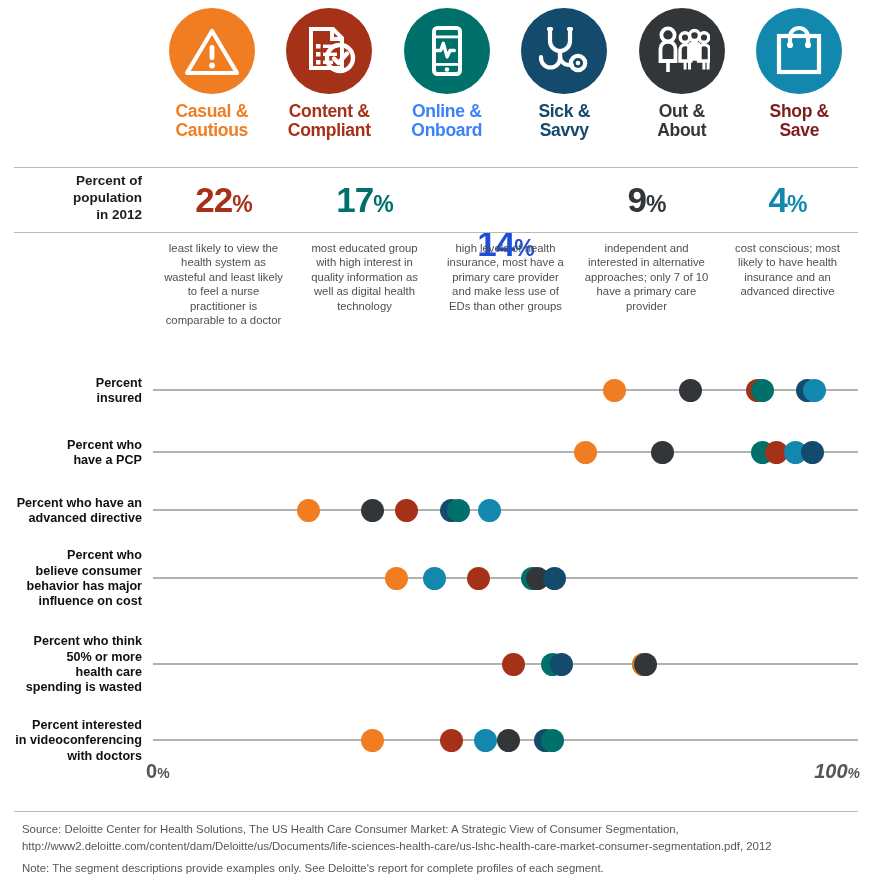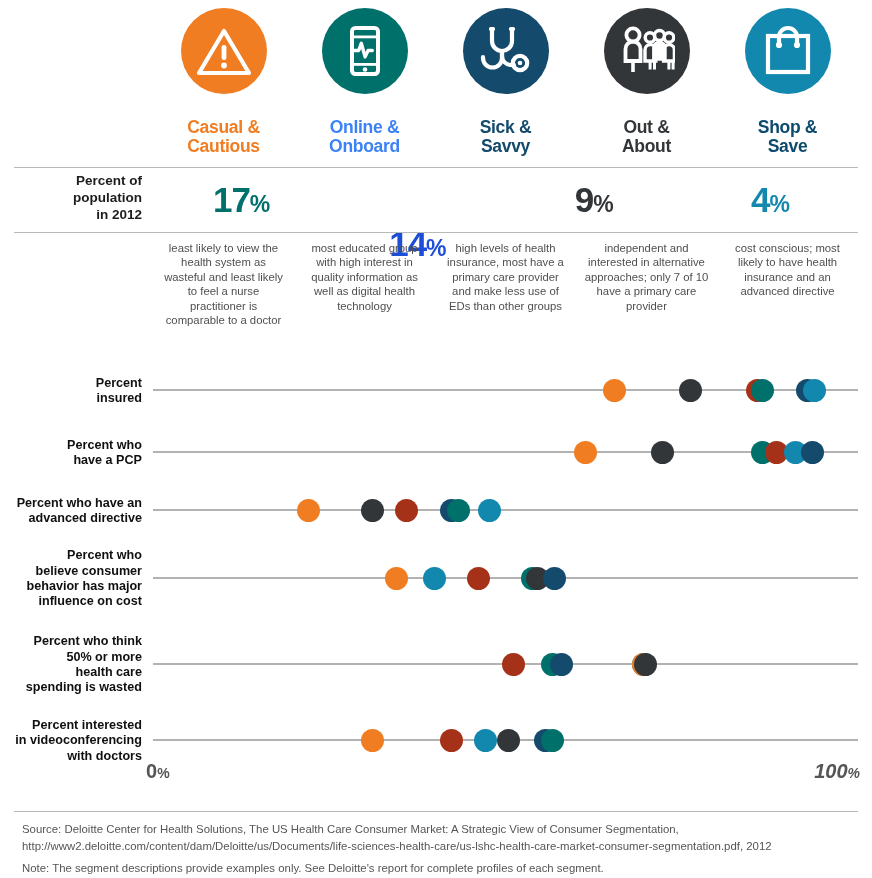--- a/index.html
+++ b/index.html
@@ -11,21 +11,21 @@
     position:relative;
     overflow:hidden;
   }
   .stage{position:absolute;left:0;top:0;width:872px;height:878px;}
 
   
   .segments{position:absolute;left:153px;top:8px;width:705px;height:155px;display:flex;}
   .seg{flex:1 1 0;display:flex;flex-direction:column;align-items:center;}
   .seg-badge{width:86px;height:86px;border-radius:50%;display:flex;align-items:center;justify-content:center;}
   .seg-badge svg{display:block;}
-  .seg-name{margin-top:24px;font-size:17.5px;font-weight:bold;line-height:1.06;text-align:center;letter-spacing:-0.3px;}
+  .seg-name{margin-top:8px;font-size:17.5px;font-weight:bold;line-height:1.06;text-align:center;letter-spacing:-0.3px;}
 
   
   .rule{position:absolute;left:14px;width:844px;height:1px;background:#b9b9b9;}
   .rule.r1{top:167px;}
   .rule.r2{top:232px;}
 
   
   .pct-label{position:absolute;left:14px;top:173px;width:128px;text-align:right;
     font-size:13.5px;font-weight:bold;line-height:1.25;color:#1d1d1d;}
   .pcts{position:absolute;left:153px;top:172px;width:705px;height:56px;display:flex;}
@@ -65,20 +65,38 @@
       <div class="seg">
         <div class="seg-badge" style="background: rgb(240, 125, 34);">
           <svg width="56" height="56" viewBox="0 0 56 56">
             <path d="M28 8 L53 50 H3 Z" fill="none" stroke="#fff" stroke-width="4.2" stroke-linejoin="round"></path>
             <rect x="25.6" y="22" width="4.8" height="15" rx="2.2" fill="#fff"></rect>
             <circle cx="28" cy="42.5" r="2.9" fill="#fff"></circle>
           </svg>
         </div>
         <div class="seg-name" style="color: rgb(240, 125, 34); white-space: pre-line;">Casual &amp;
 Cautious</div>
+      </div>
+      <div class="seg">
+        <div class="seg-badge" style="background: rgb(165, 50, 24);">
+          <svg width="56" height="56" viewBox="0 0 56 56">
+            <path d="M10 6 h22 l9 9 v30 h-31 z" fill="none" stroke="#fff" stroke-width="4"></path>
+            <path d="M31 6 v10 h10" fill="none" stroke="#fff" stroke-width="4"></path>
+            <rect x="15" y="21" width="4.5" height="4.5" fill="#fff"></rect>
+            <rect x="22" y="21.6" width="14" height="3.4" fill="#fff"></rect>
+            <rect x="15" y="29" width="4.5" height="4.5" fill="#fff"></rect>
+            <rect x="22" y="29.6" width="14" height="3.4" fill="#fff"></rect>
+            <rect x="15" y="37" width="4.5" height="4.5" fill="#fff"></rect>
+            <rect x="22" y="37.6" width="10" height="3.4" fill="#fff"></rect>
+            <circle cx="39" cy="35" r="13" fill="none" stroke="#fff" stroke-width="4.4"></circle>
+            <path d="M33 35.5 l4.4 4.6 L46 30.6" fill="none" stroke="#fff" stroke-width="4.4" stroke-linecap="round" stroke-linejoin="round"></path>
+          </svg>
+        </div>
+        <div class="seg-name" style="color: rgb(165, 50, 24); white-space: pre-line;">Content &amp;
+Compliant</div>
       </div>
       <div class="seg">
         <div class="seg-badge" style="background: rgb(0, 112, 107);">
           <svg width="56" height="56" viewBox="0 0 56 56">
             <rect x="15" y="5" width="26" height="46" rx="3.4" fill="none" stroke="#fff" stroke-width="4"></rect>
             <rect x="15" y="12.5" width="26" height="2.8" fill="#fff"></rect>
             <rect x="15" y="40" width="26" height="2.8" fill="#fff"></rect>
             <circle cx="28" cy="46.5" r="2.3" fill="#fff"></circle>
             <path d="M17.5 27.5 h4.2 l2.6 -7.2 l3.8 13.6 l3-6.4 h2.4 l1.8 0" fill="none" stroke="#fff" stroke-width="3.4" stroke-linecap="round" stroke-linejoin="round"></path>
           </svg>
@@ -124,31 +142,32 @@
       </div>
       <div class="seg">
         <div class="seg-badge" style="background: rgb(19, 136, 174);">
           <svg width="56" height="56" viewBox="0 0 56 56">
             <rect x="8" y="13" width="40" height="36" fill="none" stroke="#fff" stroke-width="4.2"></rect>
             <path d="M19 20 v-6 a9 9 0 0 1 18 0 v6" fill="none" stroke="#fff" stroke-width="4.2" stroke-linecap="round"></path>
             <circle cx="19" cy="22" r="3.1" fill="#fff"></circle>
             <circle cx="37" cy="22" r="3.1" fill="#fff"></circle>
           </svg>
         </div>
-        <div class="seg-name" style="color: #0c4a6e; white-space: pre-line;">Shop &amp;
+        <div class="seg-name" style="color: #7f1d1d; white-space: pre-line;">Shop &amp;
 Save</div>
       </div>
     </div>
 
   <div class="rule r1"></div>
 
   <div class="pct-label" style="white-space: pre-line;">Percent of
 population
 in 2012</div>
   <div class="pcts">
+      <div class="pct" style="color: rgb(165, 50, 24);"><span>22</span><span class="sign">%</span></div>
       <div class="pct" style="color: rgb(0, 112, 107);"><span>17</span><span class="sign">%</span></div>
       <div class="pct" style="color: #1d4ed8; margin-top: 44px;"><span>14</span><span class="sign">%</span></div>
       <div class="pct" style="color: rgb(51, 54, 57);"><span>9</span><span class="sign">%</span></div>
       <div class="pct" style="color: rgb(19, 136, 174);"><span>4</span><span class="sign">%</span></div>
     </div>
 
   <div class="rule r2"></div>
 
   <div class="descs">
       <div class="desc">least likely to view the health system as wasteful and least likely to feel a nurse practitioner is comparable to a doctor</div>

